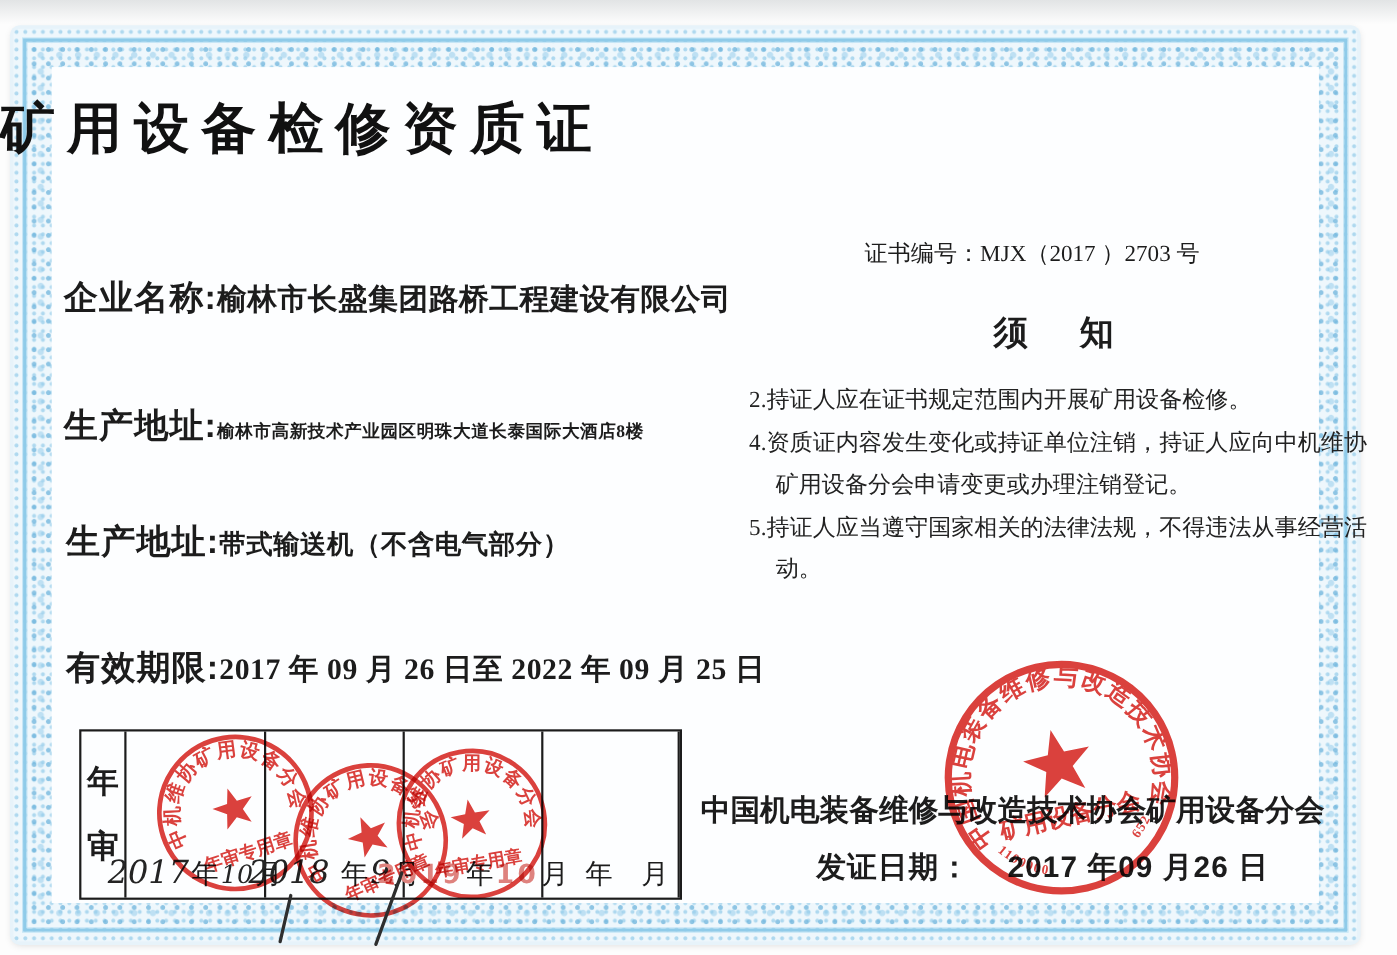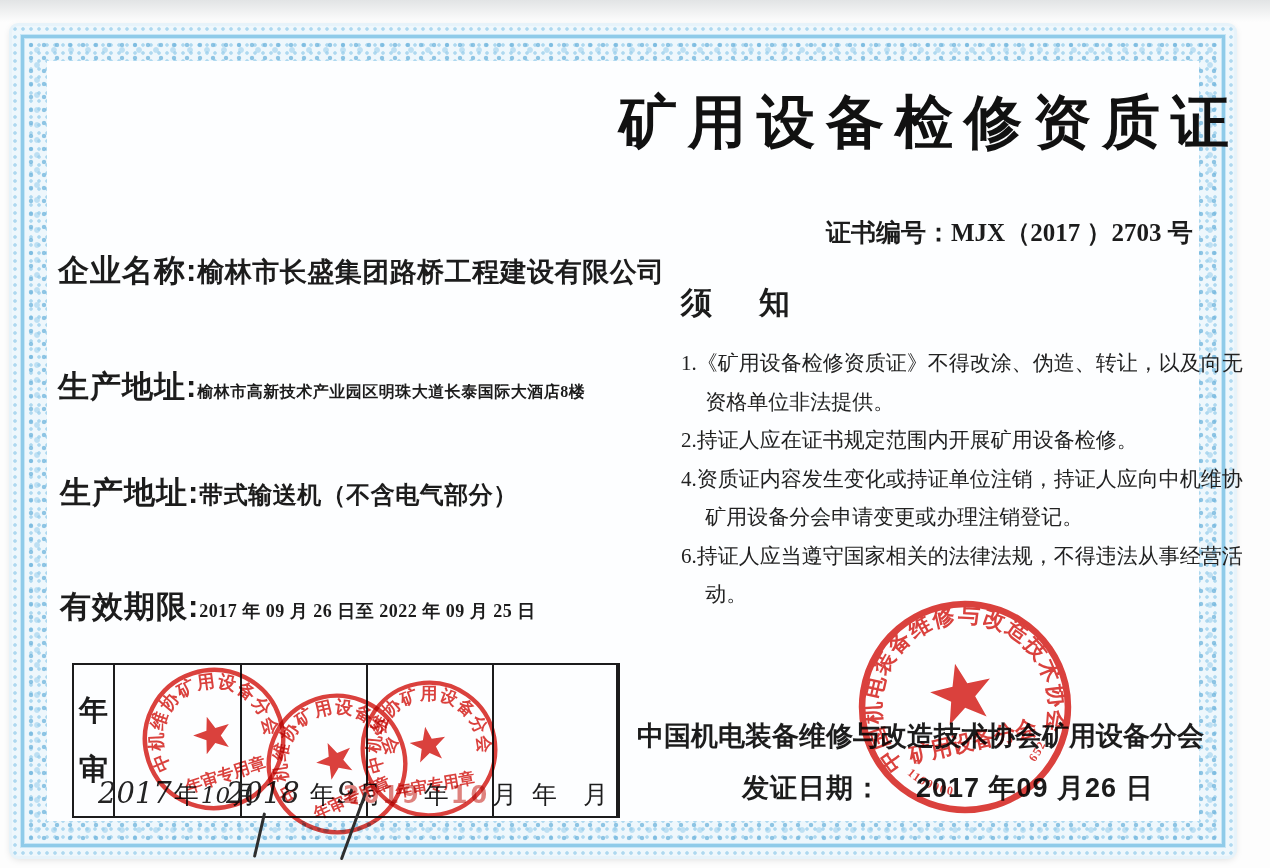--- a/index.html
+++ b/index.html
@@ -36,32 +36,32 @@
       radial-gradient(circle at 10px 9px, rgba(150,205,235,.55) 2.4px, transparent 3.4px);
     background-size:13px 13px, 17px 15px;
   }
   .cert-paper{
     position:absolute;left:47px;top:61px;right:71px;bottom:47px;
     background:#fdfeff;
   }
   
   .abs{position:absolute;white-space:nowrap;}
   .title{
-    left:0;right:30px;top:84px;text-align:right;
+    left:0;right:30px;top:84px;text-align:left;
     font-family:"Liberation Sans", sans-serif;
-    font-size:58px;font-weight:800;letter-spacing:11px;color:#111;
-  }
-  .certno{left:826px;top:216px;font-size:25px;font-weight:700;}
+    font-size:50px;font-weight:800;letter-spacing:11px;color:#111;
+  }
+  .certno{left:786px;top:216px;font-size:21px;font-weight:400;}
   .field .flabel{
     font-family:"Liberation Sans", sans-serif;
     font-size:31px;font-weight:700;letter-spacing:1px;
   }
   .field .fvalue{font-weight:700;letter-spacing:.5px;}
   .notice-head{
-    left:681px;top:282px;width:562px;text-align:left;
+    left:681px;top:282px;width:562px;text-align:center;
     font-size:31px;font-weight:600;letter-spacing:8px;
   }
   .notice{
     position:absolute;left:681px;top:344px;width:562px;
     font-size:21px;line-height:38.5px;color:#222;white-space:normal;
   }
   .notice p{margin:0;padding-left:1.15em;text-indent:-1.15em;}
   .authority{left:637px;top:718px;font-family:"Liberation Sans", sans-serif;font-size:27px;font-weight:700;}
   .issuedate{left:742px;top:770px;font-family:"Liberation Sans", sans-serif;font-size:27px;font-weight:700;letter-spacing:1px;}
   
@@ -112,29 +112,28 @@
 <div class="abs field" style="left:58px;top:250px">
   <span class="flabel">企业名称:</span><span class="fvalue" style="font-size:27px">榆林市长盛集团路桥工程建设有限公司</span>
 </div>
 <div class="abs field" style="left:58px;top:366px">
   <span class="flabel">生产地址:</span><span class="fvalue" style="font-size:16px">榆林市高新技术产业园区明珠大道长泰国际大酒店8楼</span>
 </div>
 <div class="abs field" style="left:60px;top:472px">
   <span class="flabel">生产地址:</span><span class="fvalue" style="font-size:24px">带式输送机（不含电气部分）</span>
 </div>
 <div class="abs field" style="left:60px;top:586px">
-  <span class="flabel">有效期限:</span><span class="fvalue" style="font-size:18px">2017 年 09 月 26 日至 2022 年 09 月 25 日</span>
+  <span class="flabel">有效期限:</span><span class="fvalue" style="font-size:27px">2017 年 09 月 26 日至 2022 年 09 月 25 日</span>
 </div>
 
 <div class="abs notice-head">须　知</div>
 <div class="notice">
-  <p>1.《矿用设备检修资质证》不得改涂、伪造、转让，以及向无资格单位非法提供。</p>
   <p>2.持证人应在证书规定范围内开展矿用设备检修。</p>
   <p>4.资质证内容发生变化或持证单位注销，持证人应向中机维协矿用设备分会申请变更或办理注销登记。</p>
-  <p>6.持证人应当遵守国家相关的法律法规，不得违法从事经营活动。</p>
+  <p>5.持证人应当遵守国家相关的法律法规，不得违法从事经营活动。</p>
 </div>
 
 <div class="review-table">
   <div class="rt-cell rt-head">
     <span>年</span>
     <span>审</span>
   </div>
   <div class="rt-cell">
     <div class="dateline">
       <span class="hw">2017</span>

